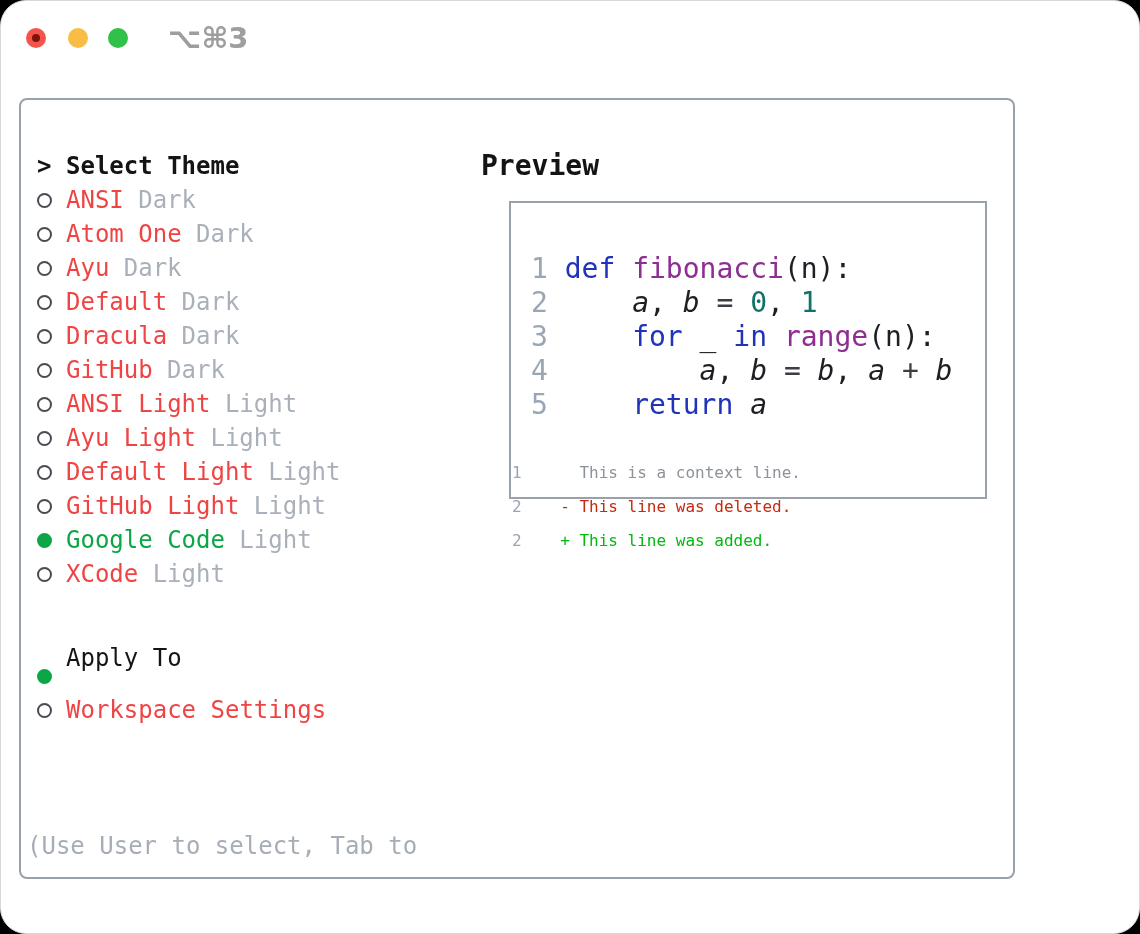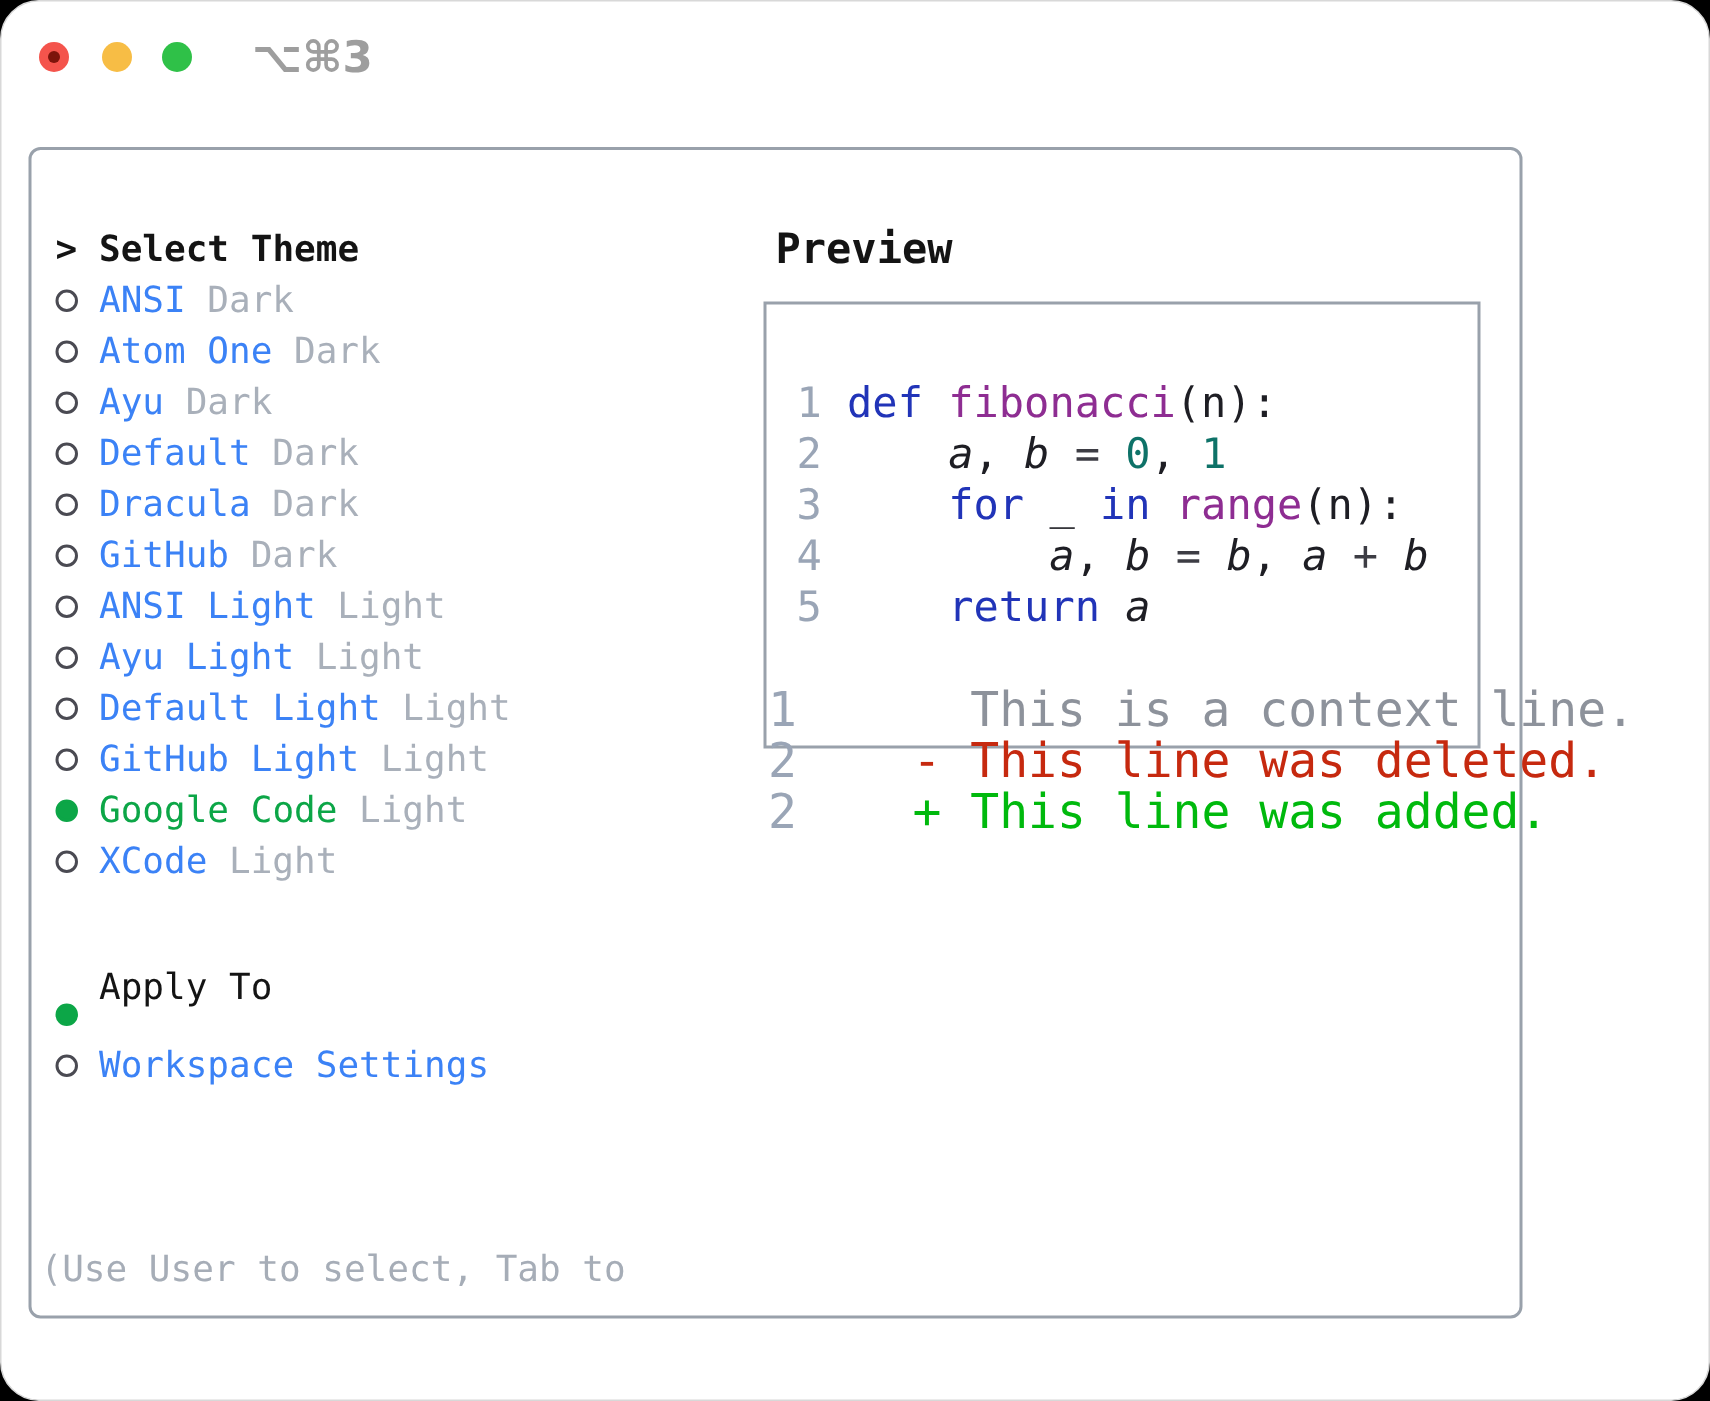--- a/index.html
+++ b/index.html
@@ -31,33 +31,33 @@
   
   .list{position:absolute;left:36px;top:148px;font-size:24px;color:#3a3a42;}
   .row{display:flex;height:34px;line-height:34px;white-space:pre;align-items:center;}
   .mark{width:29px;height:34px;display:flex;align-items:center;flex:none;}
   .marker-glyph{font-weight:bold;color:#141414;}
   .ring{width:11px;height:11px;border:2px solid #4a4a52;border-radius:50%;box-sizing:content-box;}
   .selected .ring{background:#0ca647;border-color:#0ca647;}
   .selected .tname{color:#0ca647;}
   .list-title{font-weight:bold;color:#141414;}
   .apply-title{color:#141414;margin-top:31px;}
-  .tname{color:#3b82f6;}
+  .tname{color:#ef4444;}
   .ttag{color:#a9b0ba;padding-left:14.4px;}
   .spacer{height:34px;}
   .help{position:absolute;left:26px;top:760px;font-size:24px;line-height:34px;color:#a6adb7;white-space:pre;}
   
-  .preview-title{position:absolute;left:516px;top:148px;font-size:28px;line-height:34px;font-weight:bold;color:#141414;}
+  .preview-title{position:absolute;left:480px;top:148px;font-size:28px;line-height:34px;font-weight:bold;color:#141414;}
   .preview-box{
     position:absolute;left:508px;top:200px;width:478px;height:298px;
     border:2px solid #99a1ab;box-sizing:border-box;background:#fff;
   }
   .code{white-space:pre;}
   .code-py{padding:49px 0 0 20px;font-size:28px;line-height:34px;}
-  .code-diff{padding:34px 0 0 1px;font-size:32px;line-height:34px;}
+  .code-diff{padding:34px 0 0 1px;font-size:16px;line-height:34px;}
   .code-line{height:34px;}
   .tok-num{color:#9aa5b6;}
   .tok-kw{color:#2134b8;}
   .tok-fn{color:#8e2d92;}
   .tok-lit{color:#0e7268;}
   .tok-var{color:#1e1e24;font-style:italic;}
   .tok-op{color:#3d3d44;}
   .tok-plain{color:#1e1e24;}
   .tok-ctx{color:#8d929b;}
   .tok-del{color:#c6290f;}

